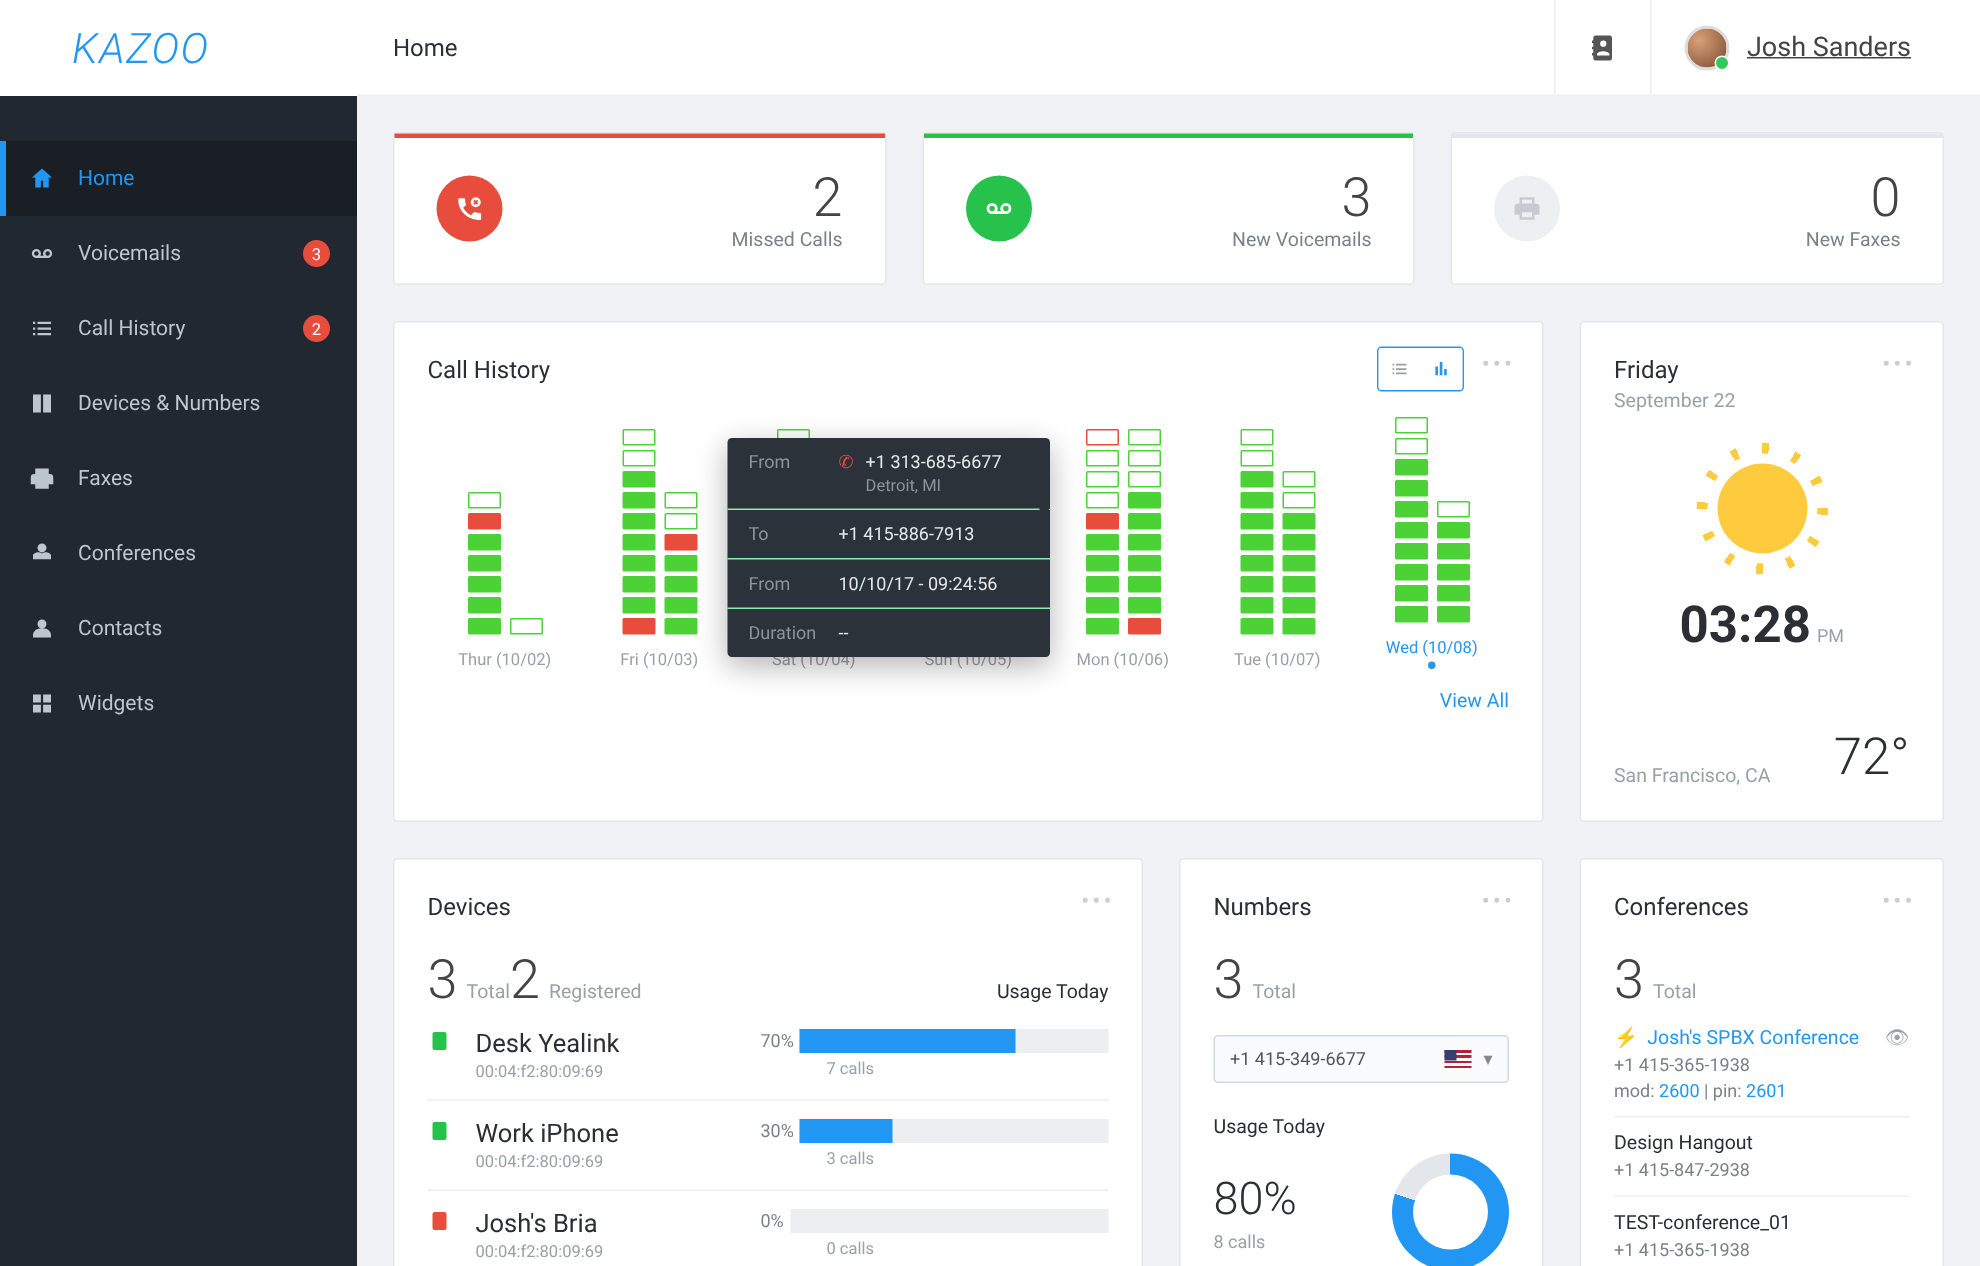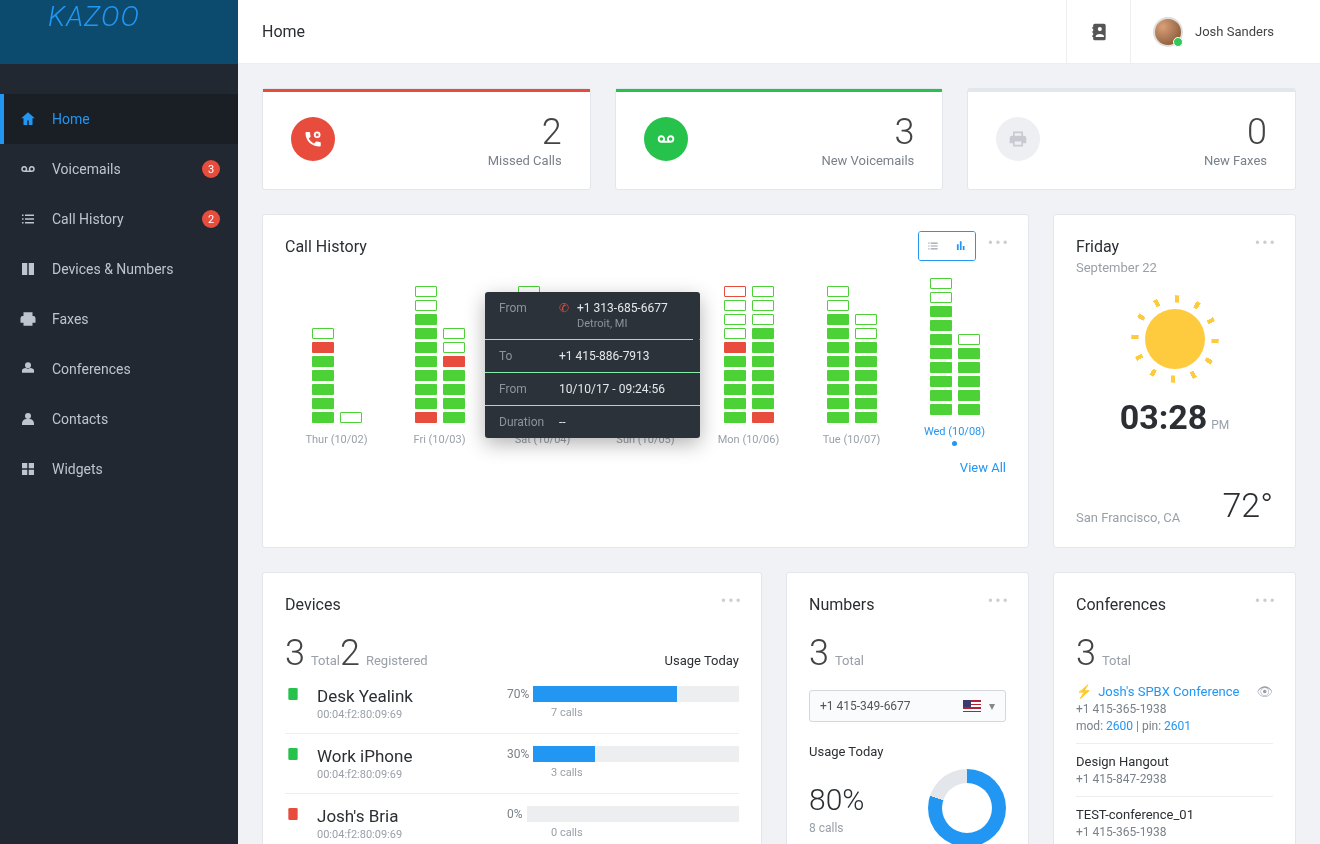--- a/index.html
+++ b/index.html
@@ -1,39 +1,39 @@
 <!DOCTYPE html>
 <html><head>
 <meta charset="utf-8">
 <style>
 * { margin:0; padding:0; box-sizing:border-box; font-family:-apple-system,BlinkMacSystemFont,"Segoe UI",Roboto,sans-serif; }
 body { background:#f0f2f5; width:1320px; height:844px; overflow:hidden; }
 .app { display:flex; width:100%; height:100%; }
 
 
 .sidebar { width:241px; background:#222831; display:flex; flex-direction:column; }
-.logo-area { height:64px; background:#0c4a6e; display:flex; padding-left:48px; }
+.logo-area { height:64px; background:#ffffff; display:flex; align-items:center; padding-left:48px; }
 .logo-text { color:#2196f3; font-size:28px; font-weight:300; letter-spacing:1px; font-style:italic; }
 .nav { flex:1; padding-top:30px; }
 .nav-item { display:flex; align-items:center; height:50px; padding:0 18px; color:#bdc5cf; font-size:14px; cursor:pointer; position:relative; }
 .nav-item.active { background:#1a1f26; color:#2196f3; }
 .nav-item.active::before { content:""; position:absolute; left:0; top:0; bottom:0; width:4px; background:#2196f3; }
 .nav-icon { width:20px; height:20px; margin-right:14px; display:flex; align-items:center; justify-content:center; fill:currentColor; color:inherit; }
 .nav-badge { margin-left:auto; background:#e74c3c; color:#fff; font-size:11px; width:18px; height:18px; border-radius:9px; display:flex; align-items:center; justify-content:center; }
 
 
 .main { flex:1; display:flex; flex-direction:column; }
 .header { height:64px; background:#fff; display:flex; align-items:center; padding:0 24px 0 24px; border-bottom:1px solid #eceef0; }
 .header-title { font-size:16px; color:#2b2f33; }
 .header-spacer { flex:1; }
 .header-iconbox { width:64px; height:64px; border-left:1px solid #eceef0; display:flex; align-items:center; justify-content:center; cursor:pointer; }
 .header-user { height:64px; border-left:1px solid #eceef0; display:flex; align-items:center; padding:0 22px; cursor:pointer; }
 .avatar { width:30px; height:30px; border-radius:50%; background:radial-gradient(circle at 30% 30%,#d9a07a,#7a4a2a); position:relative; margin-right:12px; border:2px solid #ddd;}
 .avatar::after{content:"";position:absolute;right:-2px;bottom:-2px;width:8px;height:8px;border-radius:50%;background:#34c759;border:1px solid #fff;}
-.username { font-size:13px; color:#444; }
+.username { font-size:18px; color:#444;text-decoration:underline; }
 
 
 .content { flex:1; padding:24px; overflow:hidden; }
 .row { display:flex; gap:24px; }
 .stat-card { flex:1; background:#fff; border:1px solid #e3e6ea; border-radius:3px; height:102px; display:flex; align-items:center; padding:0 28px; position:relative; }
 .stat-card::before{ content:""; position:absolute; top:0; left:0; right:0; height:3px; }
 .stat-card.red::before{ background:#e74c3c;}
 .stat-card.green::before{ background:#27c24c;}
 .stat-card.gray::before{ background:#e3e6ea;}
 .stat-icon { width:44px; height:44px; border-radius:50%; display:flex; align-items:center; justify-content:center; margin-right:auto; }

